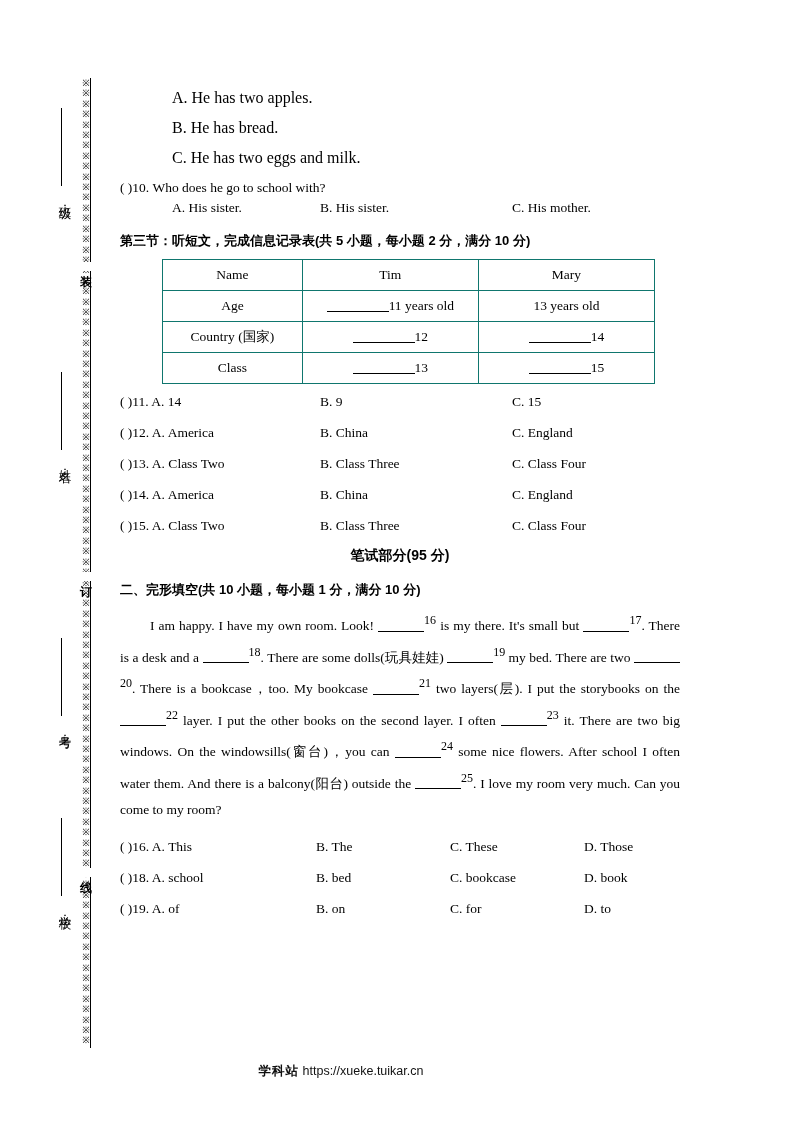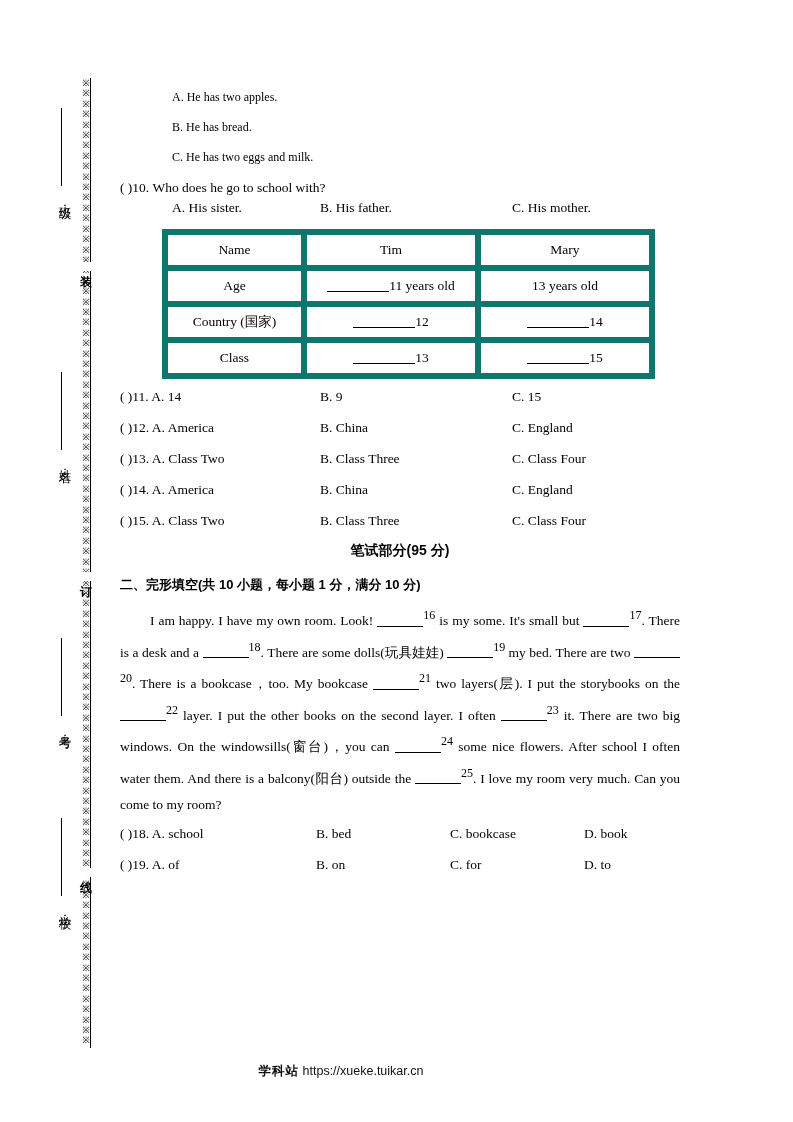--- a/index.html
+++ b/index.html
@@ -78,21 +78,21 @@
   }
 
   
   .content {
     position: absolute;
     left: 120px;
     top: 88px;
     width: 560px;
   }
   .opt-line {
-    font-size: 12px;
+    font-size: 16px;
     line-height: 19px;
     margin: 0 0 11px 0;
     padding-left: 52px;
   }
   .q-line {
     font-size: 13.5px;
     line-height: 19px;
     margin: 0 0 1px 0;
     position: relative;
   }
@@ -105,21 +105,21 @@
   }
 
   
   table.info {
     border-collapse: collapse;
     margin: 4px 0 8px 42px;
     width: 493px;
     font-size: 13.5px;
   }
   table.info td {
-    border: 6px solid #0f766e;
+    border: 1px solid #0f766e;
     height: 26px;
     text-align: center;
     vertical-align: middle;
     padding: 2px 4px;
   }
   table.info td.c0 { width: 139px; }
   table.info td.c1 { width: 177px; }
   table.info td.c2 { width: 177px; }
   .blank {
     display: inline-block;
@@ -231,24 +231,25 @@
     <p class="opt-line">B. He has bread.</p>
     <p class="opt-line">C. He has two eggs and milk.</p>
 
     <p class="q-line">
       <span>(        )10.</span>
       <span>Who does he go to school with?</span>
     </p>
 
     <div class="choice-row" style="padding-left:52px;">
       <span class="cnum" style="left:52px;">A. His sister.</span>
-      <span class="cb">B. His father.</span>
+      <span class="cb">B. His sister.</span>
       <span class="cc">C. His mother.</span>
     </div>
 
+    <p class="sec-head">第三节：听短文，完成信息记录表(共 5 小题，每小题 2 分，满分 10 分)</p>
 
     <table class="info">
       <tbody>
           <tr>
         <td class="c0">Name</td>
         <td class="c1">Tim</td>
         <td class="c2">Mary</td>
       </tr>
       <tr>
         <td class="c0">Age</td>
@@ -294,41 +295,47 @@
       <span class="cc">C. Class Four</span>
     </div>
 
     <p class="center-head">笔试部分(95 分)</p>
 
     <p class="part-head">二、完形填空(共 10 小题，每小题 1 分，满分 10 分)</p>
 
     <div class="cloze">
       <span class="indent"></span><span>I am happy. I have my own room. Look!</span>
       <span class="u"></span><sup>16</sup>
-      <span>is my some. It's small but</span>
+      <span>is my there. It's small but</span>
       <span class="u"></span><sup>17</sup><span>. There is a desk and a</span>
       <span class="u"></span><sup>18</sup><span>. There are some dolls(玩具娃娃)</span>
       <span class="u"></span><sup>19</sup>
       <span>my bed. There are two</span>
       <span class="u"></span><sup>20</sup><span>. There is a bookcase，too. My bookcase</span>
       <span class="u"></span><sup>21</sup>
       <span>two layers(层). I put the storybooks on the</span>
       <span class="u"></span><sup>22</sup>
       <span>layer. I put the other books on</span>
       <span>the  second  layer.  I  often</span>
       <span class="u"></span><sup>23</sup>
       <span>it.  There  are  two  big  windows.  On  the</span>
       <span>windowsills(窗台)，you can</span>
       <span class="u"></span><sup>24</sup>
       <span>some nice flowers. After school I often water</span>
       <span>them. And there is a balcony(阳台) outside the</span>
       <span class="u"></span><sup>25</sup><span>. I love my room very much.</span>
       <span>Can you come to my room?</span>
     </div>
 
+    <div class="choice-row4" style="margin-top:14px;">
+      <span class="cnum">(        )16. A. This</span>
+      <span class="cb">B. The</span>
+      <span class="cc">C. These</span>
+      <span class="cd">D. Those</span>
+    </div>
     <div class="choice-row4">
       <span class="cnum">(        )18. A. school</span>
       <span class="cb">B. bed</span>
       <span class="cc">C. bookcase</span>
       <span class="cd">D. book</span>
     </div>
     <div class="choice-row4">
       <span class="cnum">(        )19. A. of</span>
       <span class="cb">B. on</span>
       <span class="cc">C. for</span>

